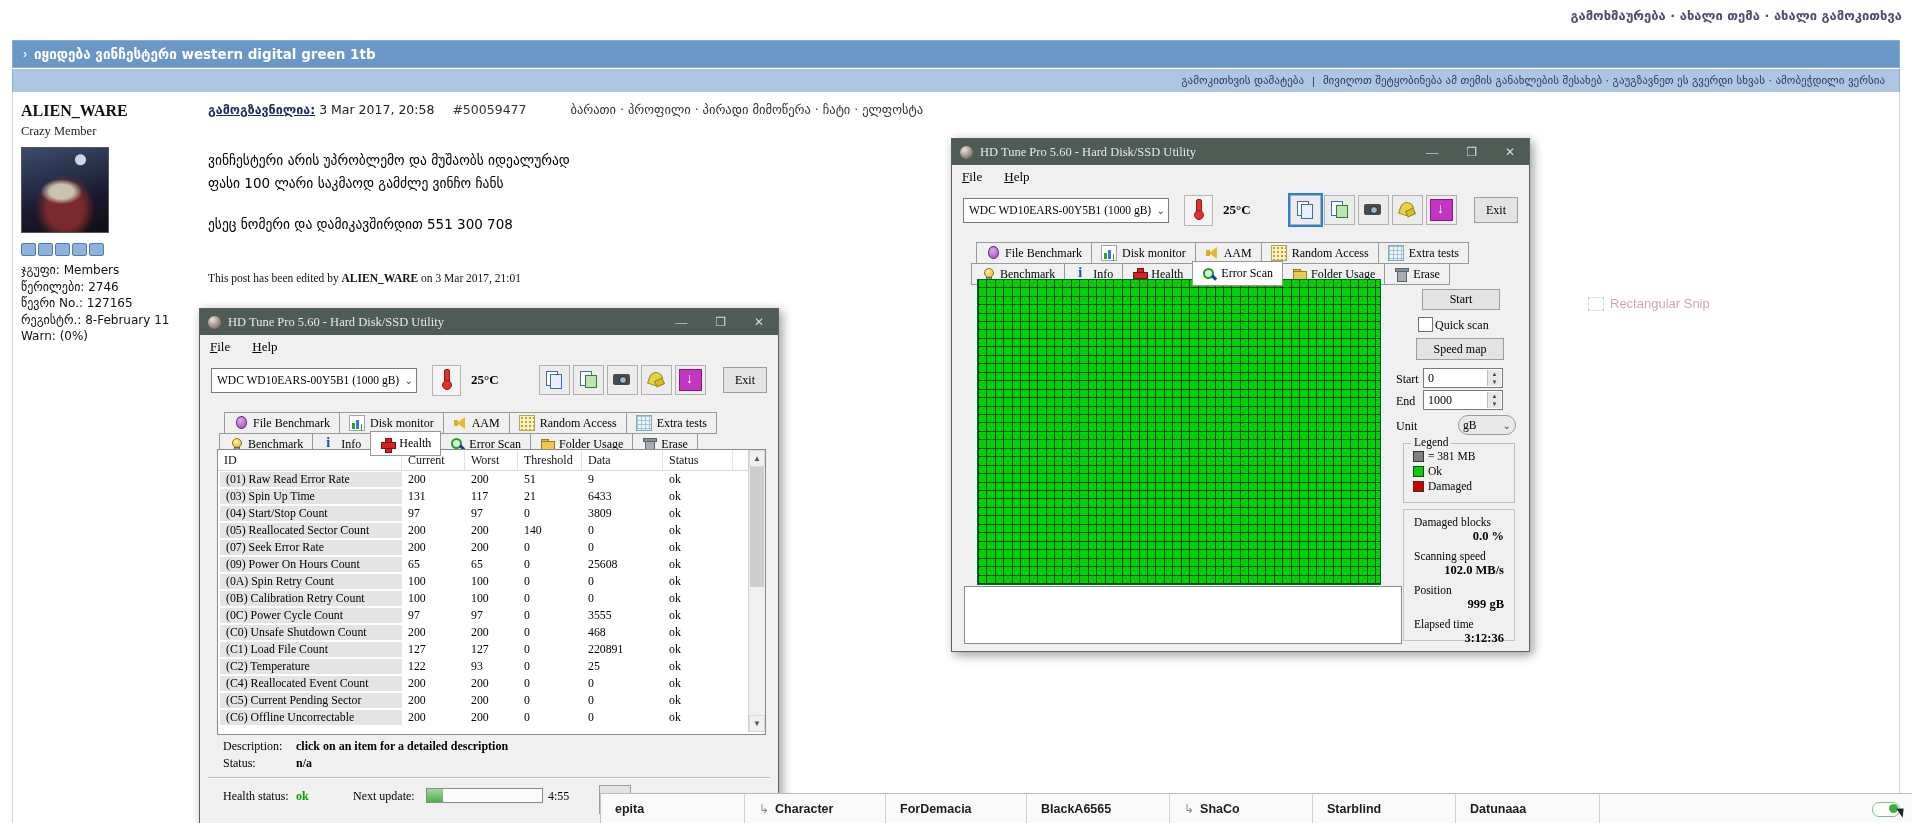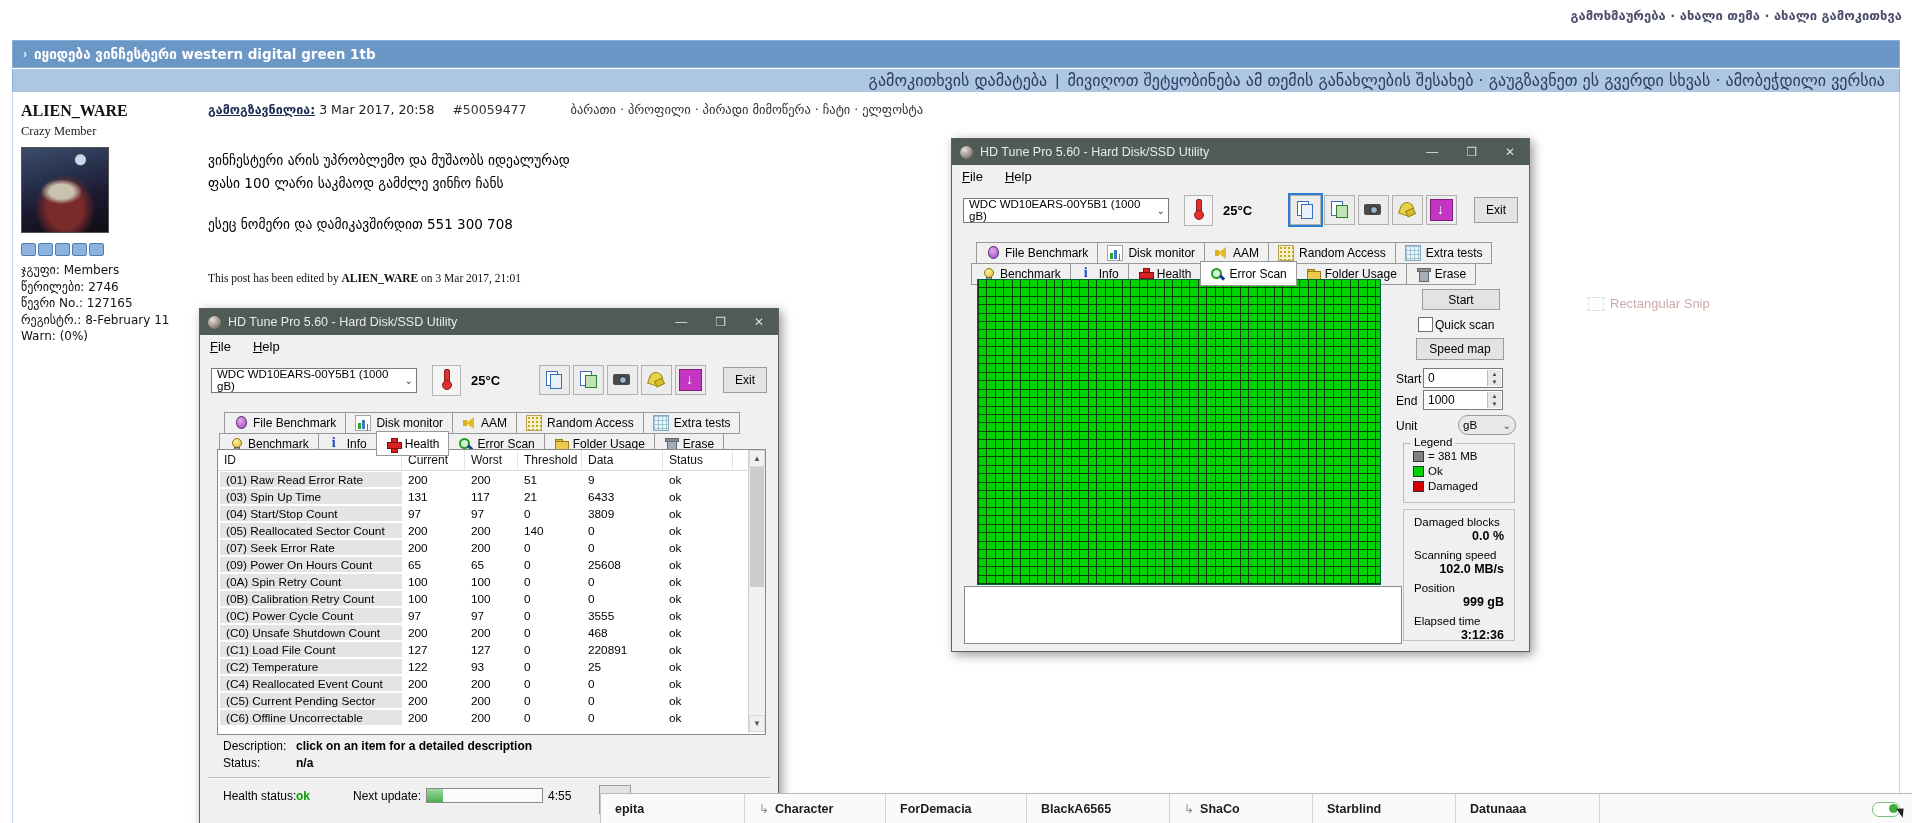--- a/index.html
+++ b/index.html
@@ -10,21 +10,21 @@
 
   
   .top-links{position:absolute;top:8px;right:10px;font-size:13px;color:#4c4f6e;font-weight:bold;}
   .topic-bar{position:absolute;left:12px;right:12px;top:40px;height:26px;background:#6b97c7;
              border:1px solid #87aed6;color:#fff;font-weight:bold;font-size:13.5px;
              display:flex;align-items:center;padding-left:10px;gap:7px;}
   .topic-bar .arrow{font-size:12px;color:#e8eef8;}
   .sub-bar{position:absolute;left:12px;right:12px;top:69px;height:23px;background:#adc6e1;
            border-left:1px solid #87aed6;border-right:1px solid #87aed6;
            display:flex;align-items:center;justify-content:flex-end;
-           font-size:16px;color:#2b3b63;padding-right:14px;gap:8px;}
+           font-size:11px;color:#2b3b63;padding-right:14px;gap:8px;}
   .content-frame{position:absolute;left:12px;right:12px;top:92px;bottom:0;
                  border-left:1px solid #c6d7e9;border-right:1px solid #c6d7e9;background:#fff;}
 
   
   .ucol{position:absolute;left:8px;top:10px;width:175px;}
   .uname{font-family:"Liberation Serif",serif;font-weight:bold;font-size:16px;color:#111;}
   .utitle{font-family:"Liberation Serif",serif;font-size:12.5px;color:#222;margin-top:4px;}
   .avatar{width:86px;height:84px;margin-top:8px;border:1px solid #555;
     background:
       radial-gradient(circle at 68% 14%, #cdd6e6 0 5px, rgba(0,0,0,0) 6px),
@@ -41,21 +41,21 @@
   .phead .plink{text-decoration:underline;color:#1c2c55;font-weight:bold;}
   .phead .pid{margin-left:14px;color:#333;}
   .phead .hlinks{margin-left:40px;color:#333;}
   .pbody{font-size:13.5px;color:#000;margin-top:32px;line-height:23px;}
   .pbody .gap{height:18px;}
   .edited{font-family:"Liberation Serif",serif;font-size:11.5px;color:#111;margin-top:36px;}
   .attach{font-size:12px;font-weight:bold;color:#111;margin-top:28px;}
 
   
   .win{position:absolute;background:#f0f0f0;border:1px solid #5f5f5f;
-       box-shadow:3px 3px 10px rgba(0,0,0,.4);font-size:12px;color:#000;}
+       box-shadow:3px 3px 10px rgba(0,0,0,.4);font-size:12px;color:#000;font-family:Liberation Serif, serif;}
   .titlebar{height:26px;background:#4f5b55;color:#e9e9e9;display:flex;align-items:center;
             padding:0 8px;font-size:12.5px;gap:7px;}
   .app-icon{width:13px;height:13px;border-radius:50%;flex:none;
             background:radial-gradient(circle at 35% 30%,#e8e2da,#8a8078 65%,#4c443e);}
   .t-controls{margin-left:auto;display:flex;gap:28px;align-items:center;padding-right:6px;}
   .t-btn{color:#ddd;font-size:12px;line-height:1;cursor:default;}
   .menubar{height:23px;display:flex;align-items:center;gap:22px;padding-left:10px;font-size:13px;}
   .menu-item::first-letter{text-decoration:underline;}
   .toolbar{height:44px;display:flex;align-items:center;padding:0 11px;}
   .drive-select{width:196px;height:23px;background:#fff;border:1px solid #7a7a7a;

